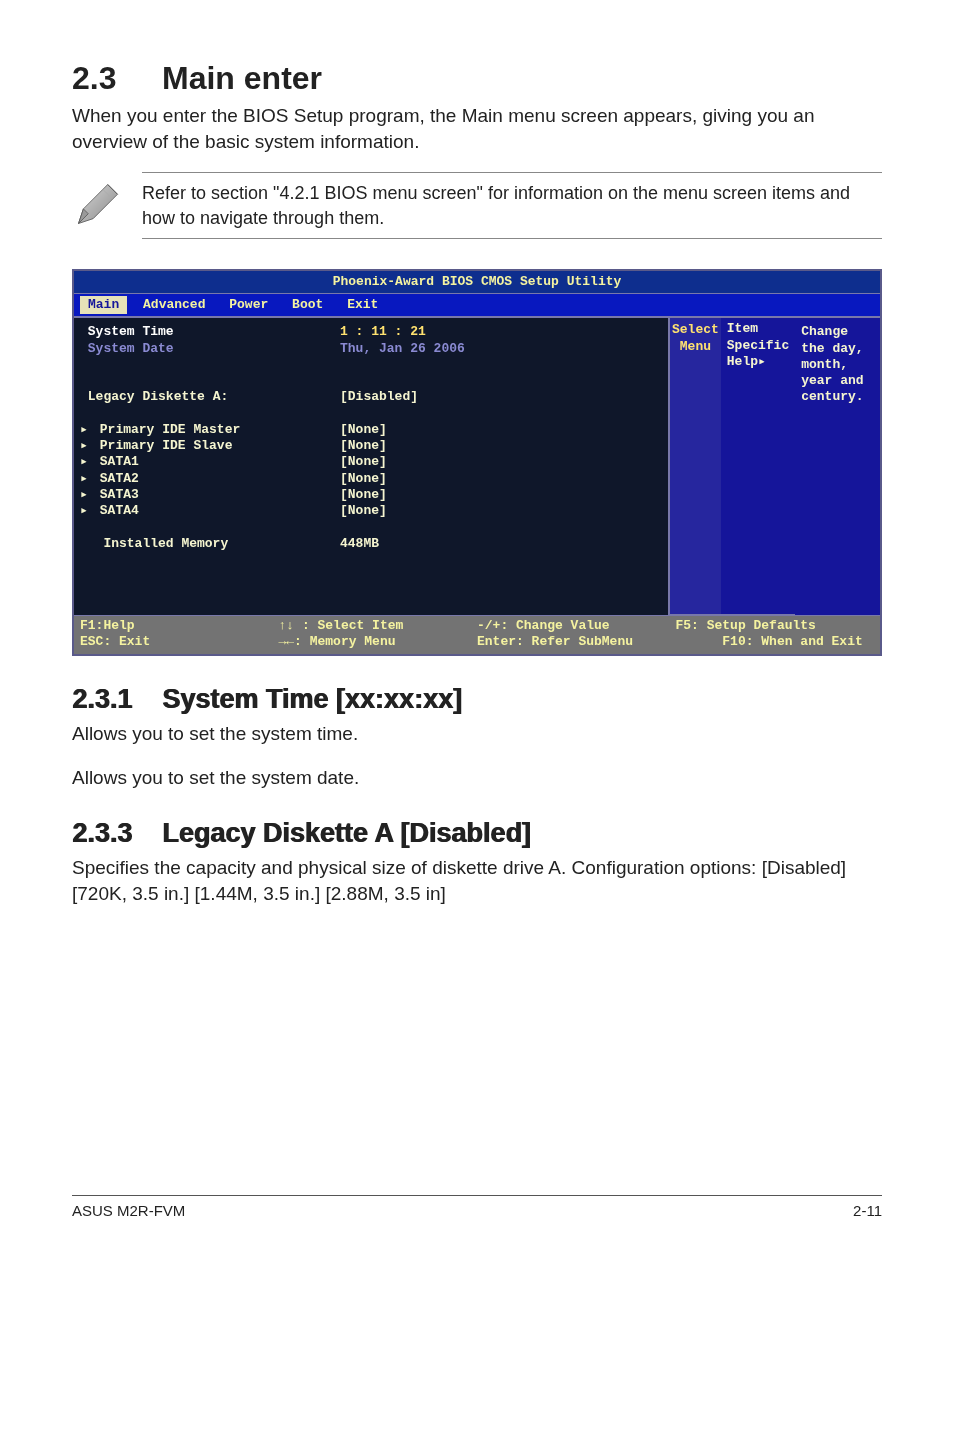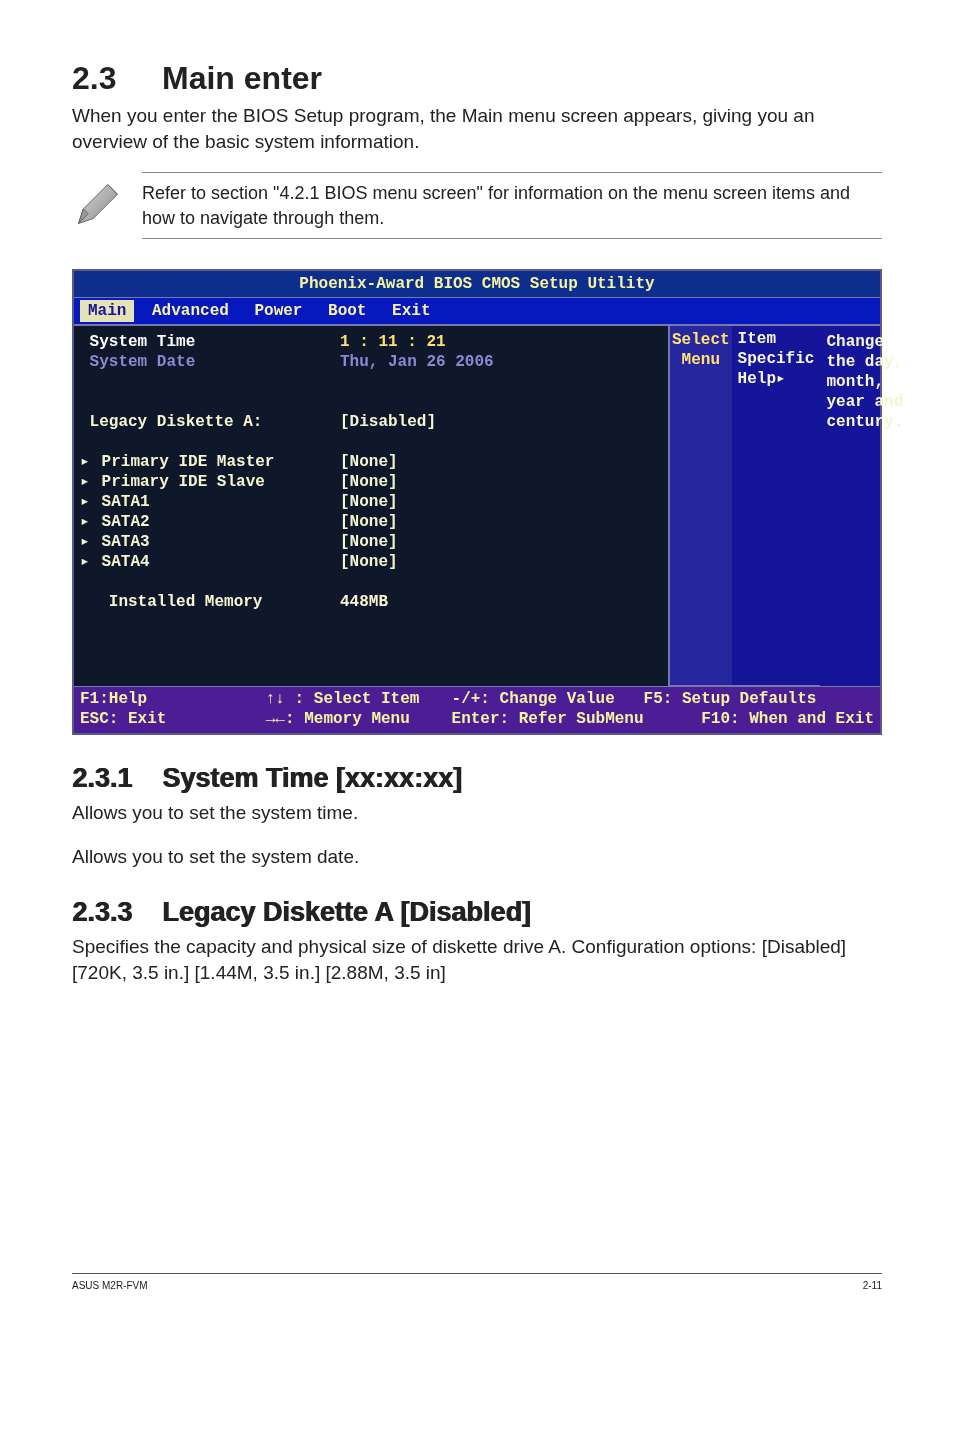--- a/index.html
+++ b/index.html
@@ -42,21 +42,21 @@
     flex: 1;
     border-top: 1px solid #888;
     border-bottom: 1px solid #888;
     padding: 8px 0;
     font-size: 18px;
     line-height: 1.35;
   }
   
   .bios {
     font-family: "Courier New", monospace;
-    font-size: 16px;
+    font-size: 13px;
     color: #ede9d0;
     border: 2px solid #5a5a8a;
     background: #0e2e8e;
     line-height: 1.25;
   }
   .bios-title {
     text-align: center;
     background: #0e2e8e;
     color: #f5f3a0;
     padding: 3px 0;
@@ -130,21 +130,21 @@
   .bios-row.sel-label {
     color: #ffffff;
   }
   .bios-row.sel-val {
     color: #ffe270;
   }
   .bios-row.dim {
     color: #8a8ad2;
   }
   .bios-footer {
-    background: #4c1d95;
+    background: #737373;
     color: #f5f3a0;
     padding: 2px 6px 4px 6px;
     border-top: 1px solid #7878aa;
     display: flex;
     font-weight: bold;
   }
   .bios-footer .fcol {
     flex: 1;
     white-space: pre;
   }
@@ -164,21 +164,21 @@
     text-shadow: 1px 0 0 currentColor;
   }
   h2 .snum {
     display: inline-block;
     width: 90px;
   }
   .footer {
     border-top: 1px solid #555;
     margin: 240px 72px 0 72px;
     padding-top: 6px;
-    font-size: 10px;
+    font-size: 15px;
     display: flex;
     justify-content: space-between;
   }
   .rtri::after { content: "\25B8"; }
 </style>
 </head>
 <body>
 
 <div class="page">
   <h1>

